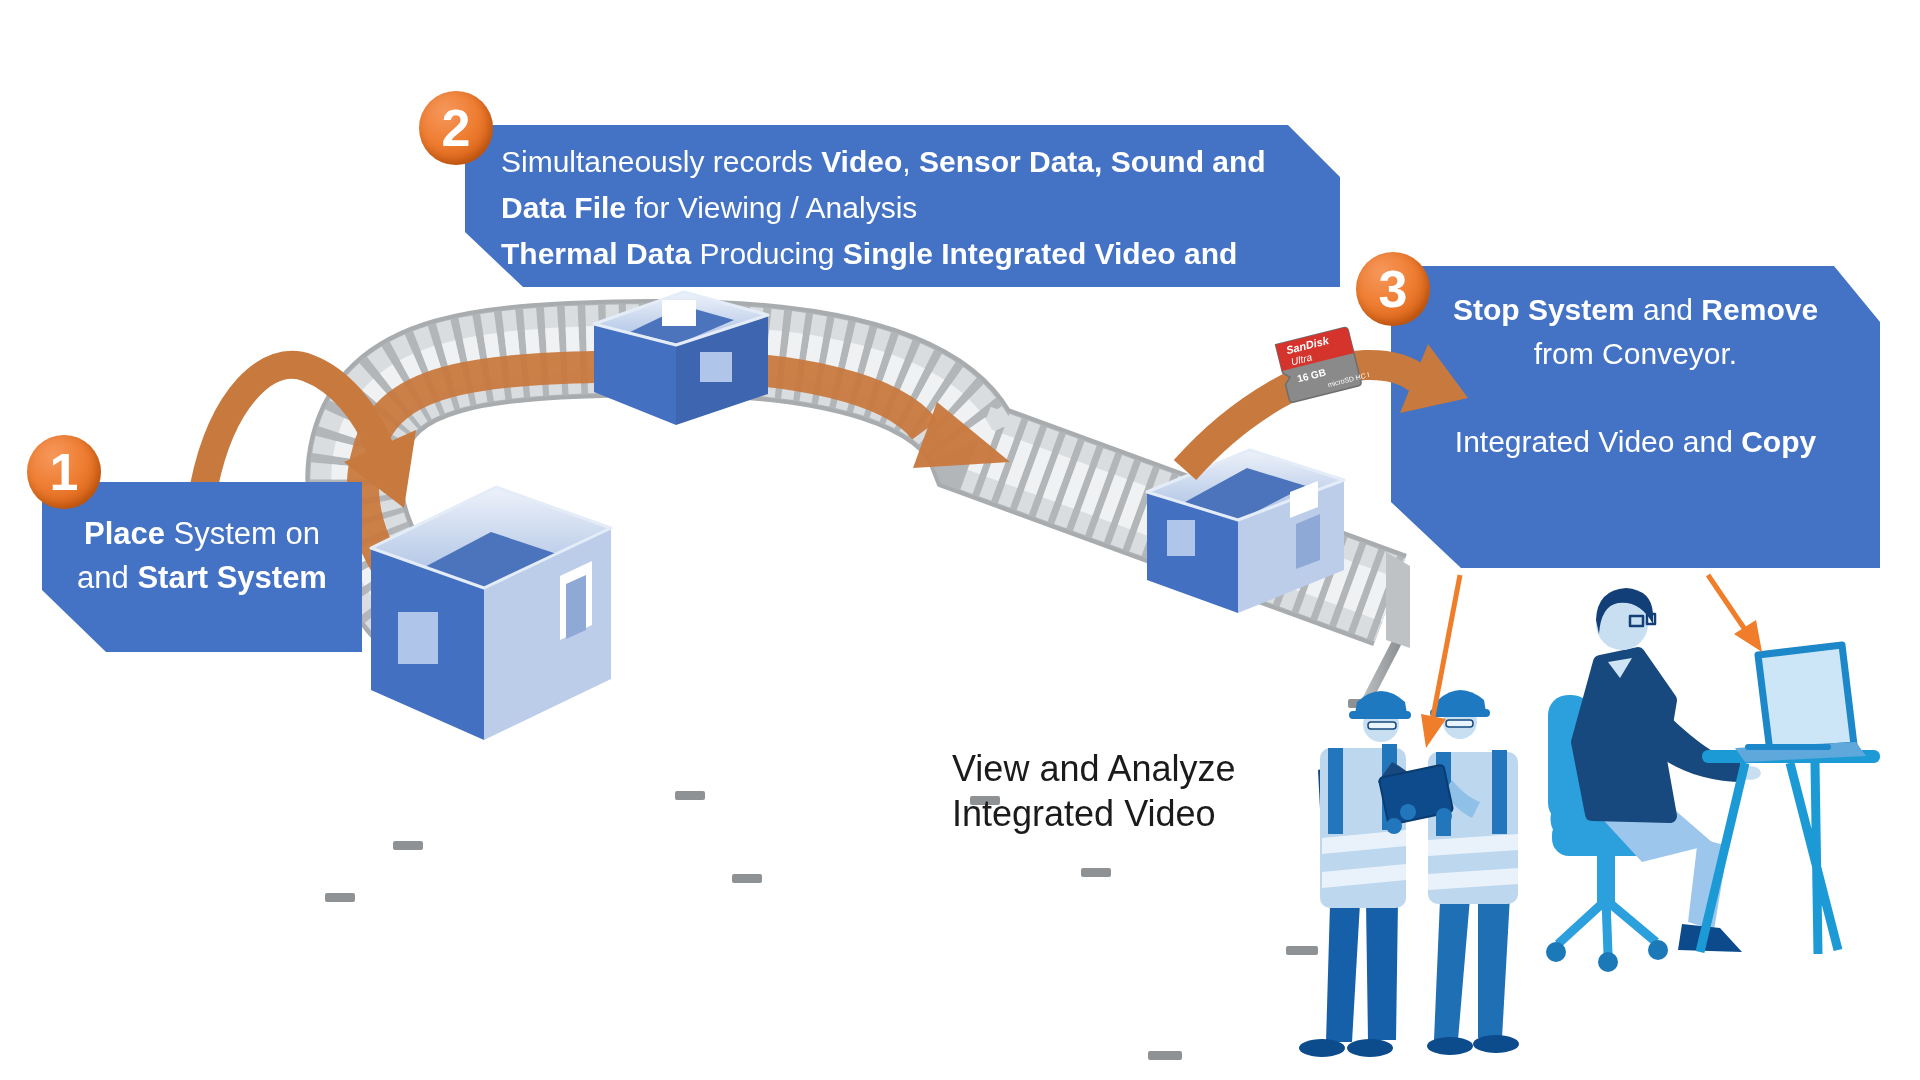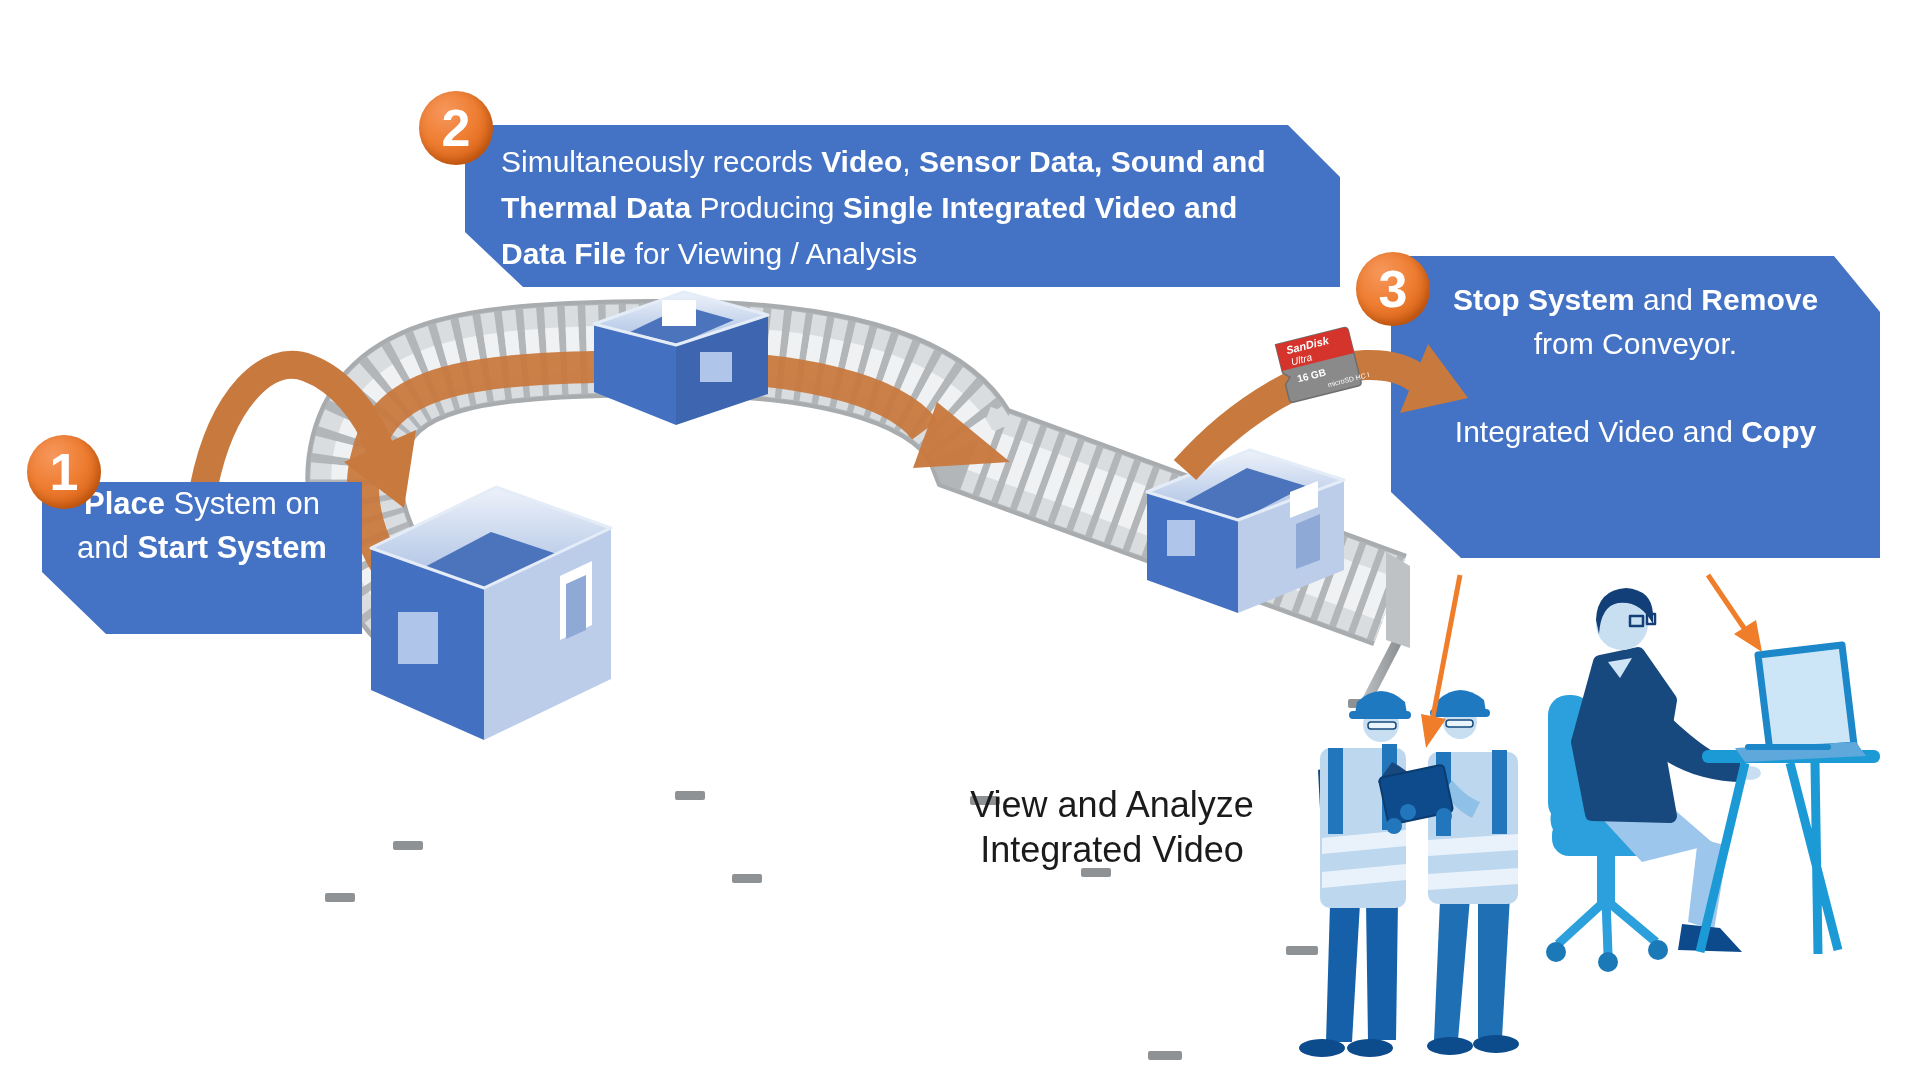--- a/index.html
+++ b/index.html
@@ -2,39 +2,39 @@
 <html><head>
 <meta charset="utf-8">
 <style>
   html,body{margin:0;padding:0;background:#fff;}
   #stage{position:relative;width:1920px;height:1080px;background:#ffffff;overflow:hidden;
          font-family:"Liberation Sans",sans-serif;}
   svg{position:absolute;left:0;top:0;}
   .callout{position:absolute;background:#4472C4;color:#fff;box-sizing:border-box;}
   .co-line{white-space:nowrap;}
   .co-line b{font-weight:bold;}
-  #box1{left:42px;top:482px;width:320px;height:152px;text-align:center;
-        font-size:31px;line-height:44px;
+  #box1{left:42px;top:482px;width:320px;height:170px;text-align:center;
+        font-size:31px;line-height:44px;padding-top:30px;
         clip-path:polygon(0 0,100% 0,100% 100%,64px 100%,0 calc(100% - 62px));}
   #box2{left:465px;top:125px;width:875px;height:162px;
         font-size:30px;line-height:46px;padding:14px 36px 0 36px;
         clip-path:polygon(0 0,calc(100% - 52px) 0,100% 52px,100% 100%,58px 100%,0 calc(100% - 55px));}
-  #box3{left:1391px;top:256px;width:489px;height:302px;text-align:center;
+  #box3{left:1391px;top:266px;width:489px;height:302px;text-align:center;
         font-size:30px;line-height:44px;padding-top:22px;
         clip-path:polygon(0 0,calc(100% - 46px) 0,100% 56px,100% 100%,70px 100%,0 calc(100% - 66px));}
   .spacer{height:44px;}
   .badge{position:absolute;width:74px;height:74px;border-radius:50%;
          display:flex;align-items:center;justify-content:center;
          color:#fff;font-size:52px;font-weight:bold;
          background:radial-gradient(circle at 35% 28%, #F6975C 0%, #EE7D31 45%, #DA6418 78%, #C35712 100%);
          box-shadow:inset -3px -4px 8px rgba(140,60,5,.45);}
   #badge1{left:27px;top:435px;}
   #badge2{left:419px;top:91px;}
   #badge3{left:1356px;top:252px;}
-  #deviceNote{position:absolute;left:952px;top:782px;width:320px;text-align:center;
+  #deviceNote{position:absolute;left:952px;top:746px;width:320px;text-align:left;
               color:#1b1b1b;font-size:36px;line-height:45px;}
 </style>
 </head>
 <body>
 
 <div id="stage">
 
   <svg id="scene" width="1920" height="1080" viewBox="0 0 1920 1080">
     <defs>
       <linearGradient id="binInt" x1="0" y1="0" x2="0" y2="1">
@@ -202,22 +202,22 @@
     </g>
   </svg>
 
   <div class="callout" id="box1">
     <div class="co-line"><b>Place</b><span> System on</span></div>
     <div class="co-line"><span>and </span><b>Start System</b></div>
   </div>
 
   <div class="callout" id="box2">
     <div class="co-line"><span>Simultaneously records </span><b>Video</b><span>, </span><b>Sensor Data, Sound and</b></div>
+    <div class="co-line"><b>Data File</b><span> for Viewing / Analysis</span></div>
     <div class="co-line"><b>Thermal Data</b><span> Producing </span><b>Single Integrated Video and</b></div>
-    <div class="co-line"><b>Data File</b><span> for Viewing / Analysis</span></div>
   </div>
 
   <div class="callout" id="box3">
     <div class="co-line"><b>Stop System</b><span> and </span><b>Remove</b></div>
     <div class="co-line"><span>from Conveyor.</span></div>
     <div class="spacer"></div>
     <div class="co-line"><span>Integrated Video and </span><b>Copy</b></div>
   </div>
 
   <div class="badge" id="badge1">

